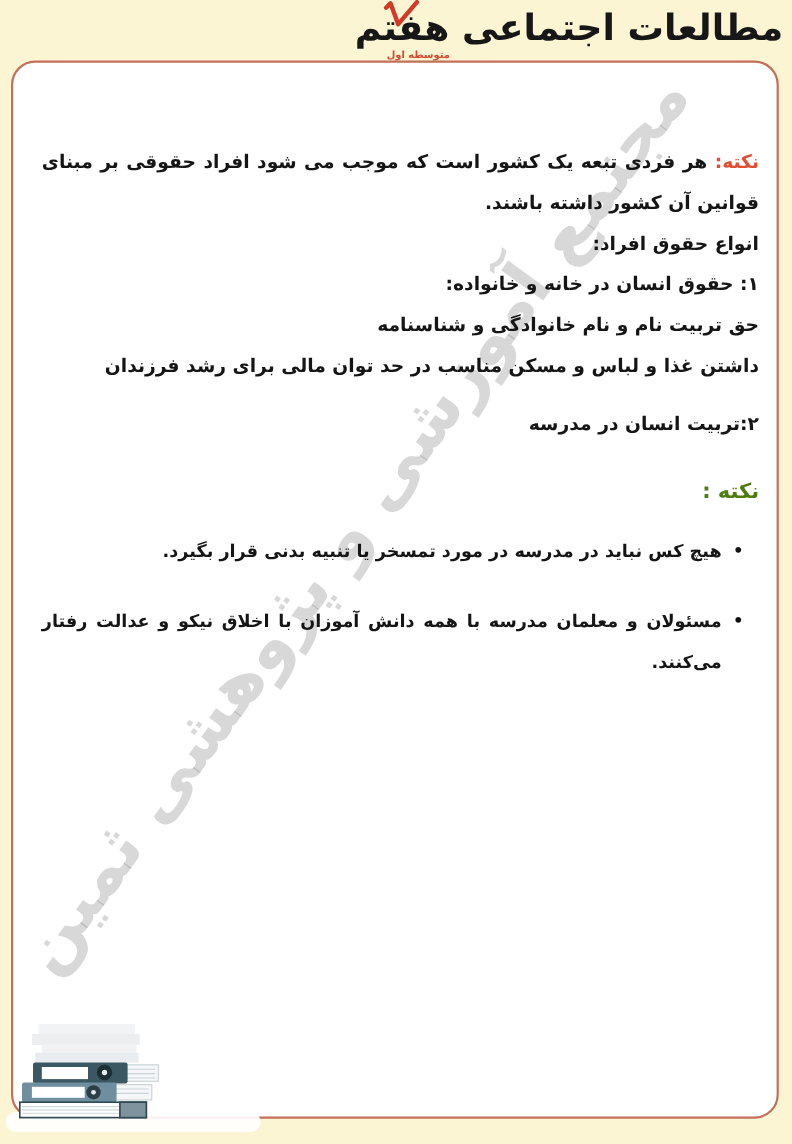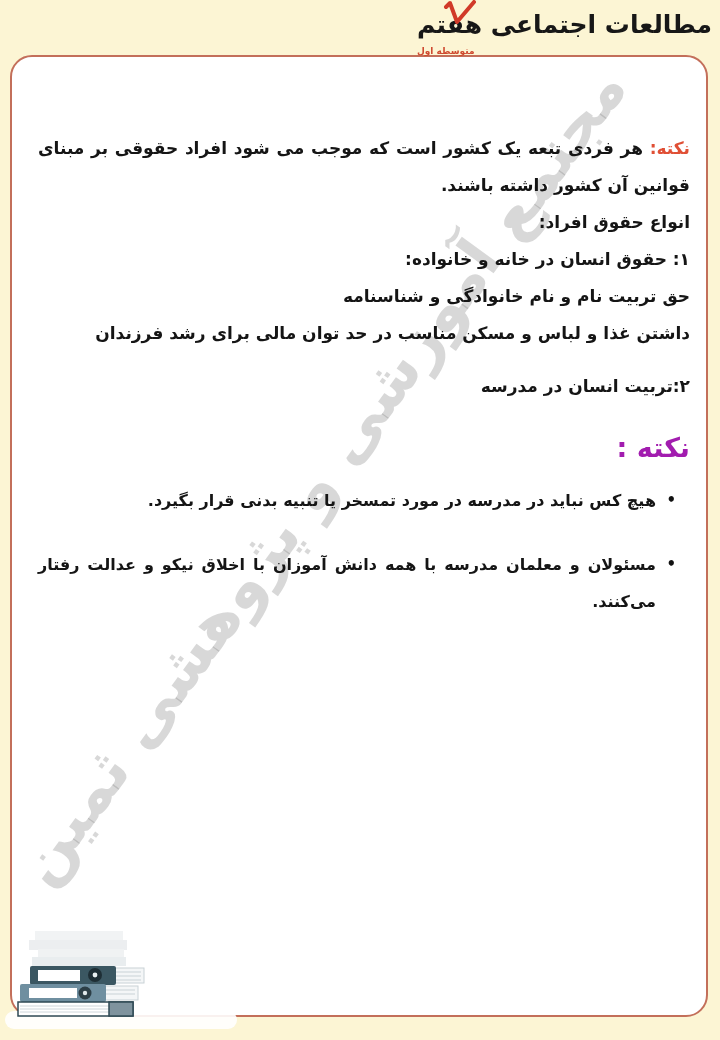--- a/index.html
+++ b/index.html
@@ -11,28 +11,28 @@
   .page{
     position:relative;width:720px;height:1040px;
     background:#fcf5d4;overflow:hidden;
   }
   
   .logo{
     position:absolute;top:2px;right:8px;height:52px;
     direction:rtl;text-align:right;z-index:5;
   }
   .logo-title{
-    font-size:25px;font-weight:800;color:#171717;
+    font-size:33px;font-weight:800;color:#171717;
     letter-spacing:-0.5px;line-height:46px;white-space:nowrap;
   }
   .logo-mark{
     position:absolute;left:26px;top:-2px;width:34px;height:26px;
   }
   .logo-sub{
-    position:absolute;left:0;bottom:-2px;
+    position:absolute;left:29px;bottom:-2px;
     font-size:9px;font-weight:700;color:#cf4a30;letter-spacing:1px;
     white-space:nowrap;
   }
   
   .card{
     position:absolute;left:10px;top:55px;width:694px;height:958px;
     background:#ffffff;border:2px solid #c36f5a;border-radius:22px;
     z-index:1;
   }
   
@@ -50,21 +50,21 @@
     position:absolute;left:38px;right:30px;top:130px;
     direction:rtl;text-align:justify;
     font-size:17px;font-weight:700;color:#151515;
     line-height:37px;z-index:3;
   }
   .content p{margin:0;}
   .red{color:#e04f35;}
   .mt-s{margin-top:8px !important;}
   .mt-m{margin-top:16px !important;}
   .note-heading{
-    font-size:27px;font-weight:800;color:#a21caf;
+    font-size:19px;font-weight:800;color:#4d7c0f;
     margin:24px 0 16px 0 !important;
   }
   ul.notes{
     list-style:none;margin:0;padding:0 34px 0 0;
   }
   ul.notes li{
     position:relative;margin-bottom:27px;font-size:16px;
   }
   ul.notes li .bullet{
     position:absolute;right:-20px;top:0;

